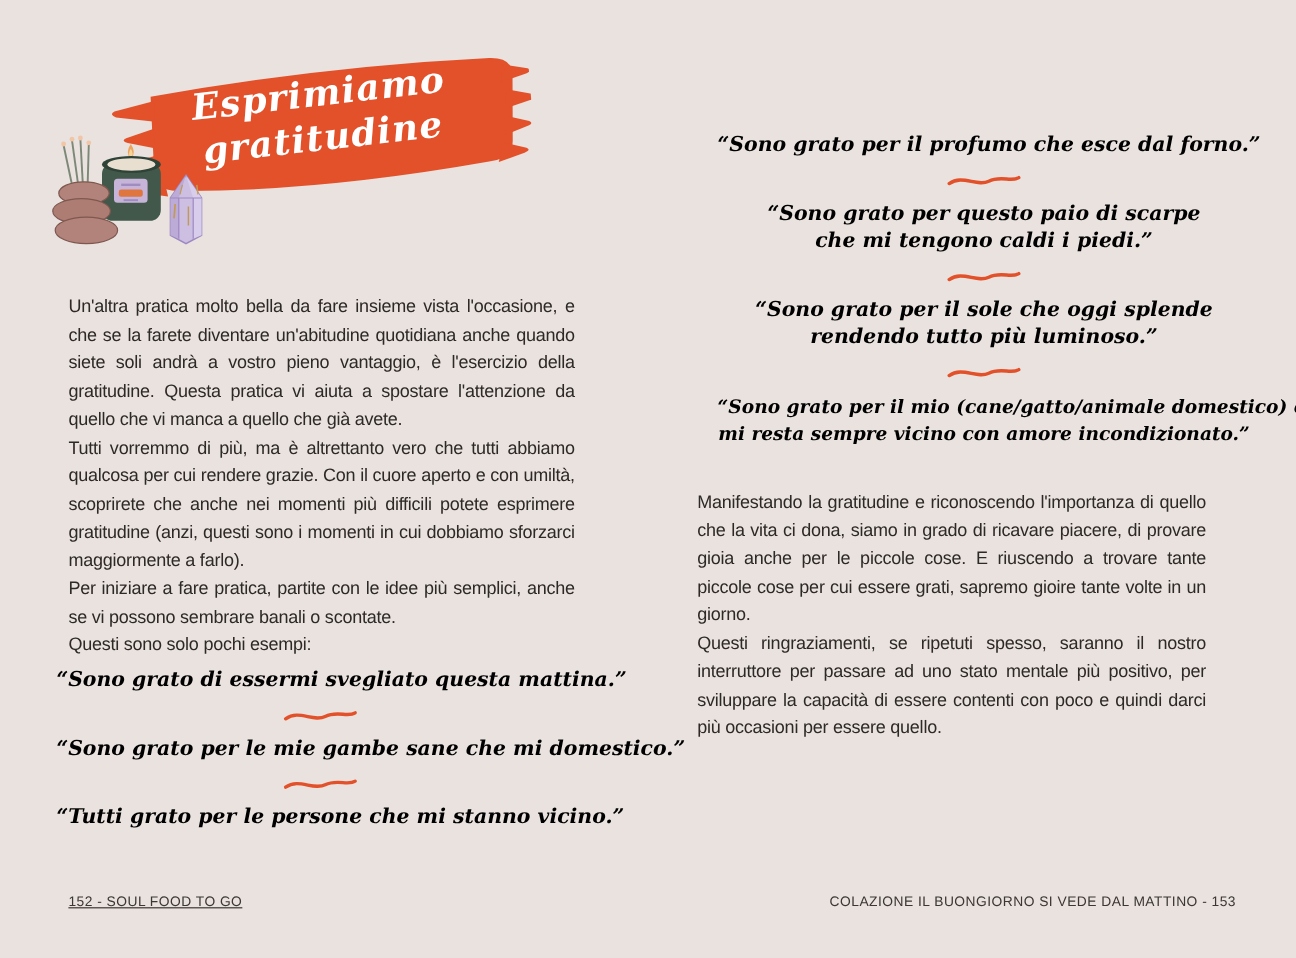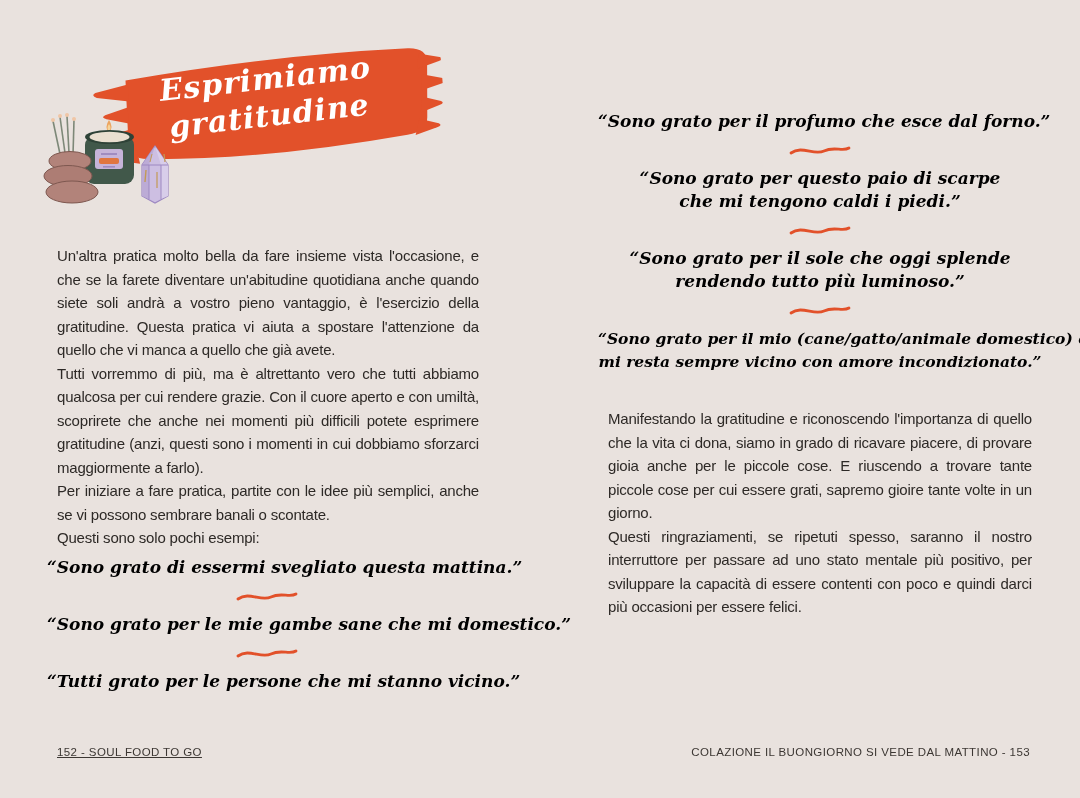--- a/index.html
+++ b/index.html
@@ -39,21 +39,21 @@
   
   .body-copy {
     position:absolute;
     font-size:15px; line-height:23.5px;
     letter-spacing:-0.2px;
     text-align:justify;
     color:#2d2926;
   }
   .body-copy p { margin:0; }
   .body-left  { left:57px;  top:244px; width:422px; }
-  .body-right { left:608px; top:407px; width:424px; }
+  .body-right { left:581px; top:407px; width:424px; }
 
   
   .quotes { position:absolute; text-align:center; }
   .quotes-left  { left:47px;  top:556px; width:440px; }
   .quotes-right { left:598px; top:110px; width:444px; }
   .quote {
     font-family:"DejaVu Serif", serif;
     font-style:italic; font-weight:600;
     font-size:17px; line-height:23px;
     color:#000000;
@@ -176,16 +176,16 @@
 rendendo tutto più luminoso.”</p>
   <svg class="squiggle" width="64" height="14" viewBox="0 0 64 14">
     <path d="M3,10 C14,2 26,13 36,8 C46,3 55,9 61,5" fill="none" stroke="#e2512a" stroke-width="2.8" stroke-linecap="round"></path>
   </svg>
   <p class="quote sm">“Sono grato per il mio (cane/gatto/animale domestico) che
 mi resta sempre vicino con amore incondizionato.”</p>
 </div>
 
 <div class="body-copy body-right">
   <p>Manifestando la gratitudine e riconoscendo l'importanza di quello che la vita ci dona, siamo in grado di ricavare piacere, di provare gioia anche per le piccole cose. E riuscendo a trovare tante piccole cose per cui essere grati, sapremo gioire tante volte in un giorno.</p>
-  <p>Questi ringraziamenti, se ripetuti spesso, saranno il nostro interruttore per passare ad uno stato mentale più positivo, per sviluppare la capacità di essere contenti con poco e quindi darci più occasioni per essere felici.</p>
+  <p>Questi ringraziamenti, se ripetuti spesso, saranno il nostro interruttore per passare ad uno stato mentale più positivo, per sviluppare la capacità di essere contenti con poco e quindi darci più occasioni per essere quello.</p>
 </div>
 
 <div class="footer footer-right">COLAZIONE IL BUONGIORNO SI VEDE DAL MATTINO  -  153</div>
 
 </body></html>

